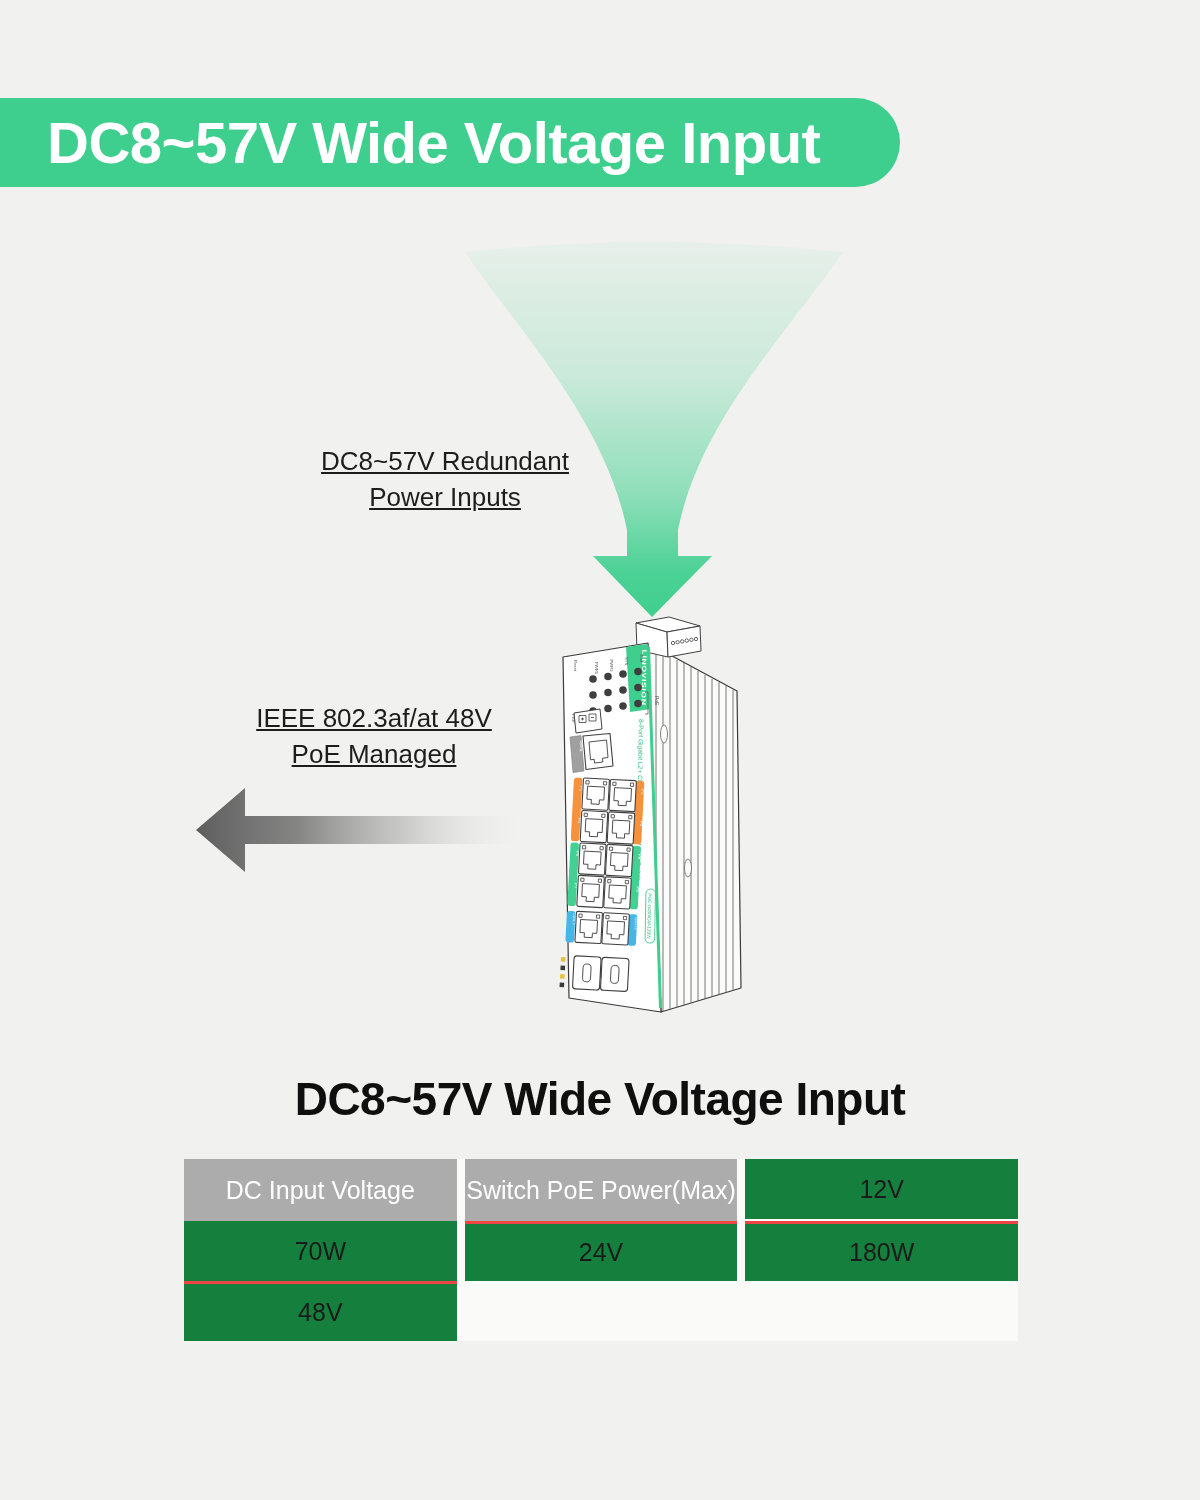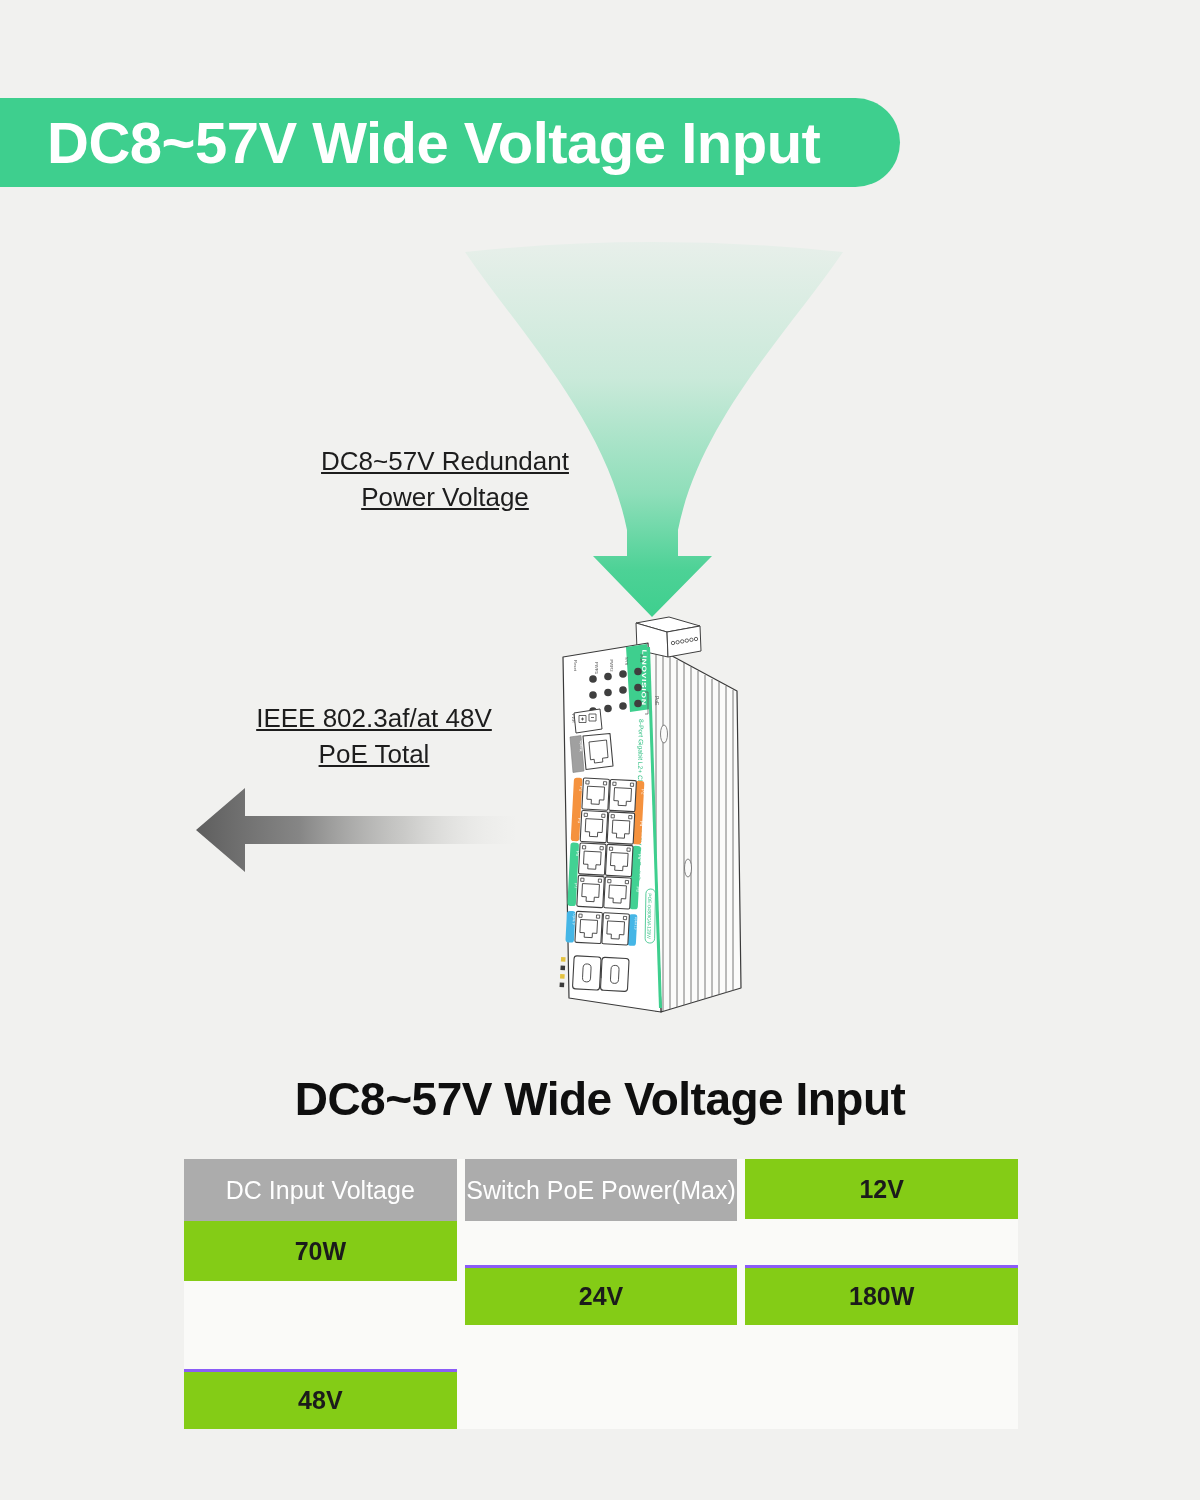--- a/index.html
+++ b/index.html
@@ -34,27 +34,27 @@
     color:#0F0F0F;font-size:46px;font-weight:700;letter-spacing:-0.5px;
   }
   
   .ptable{
     position:absolute;left:184px;top:1159px;width:834px;
     display:grid;grid-template-columns:1fr 1fr 1fr;column-gap:8px;
     background:#FAFAF8;
   }
   .cell{
     display:flex;align-items:center;justify-content:center;
-    background:#84cc16;height:60px;
-    color:#1B1B1B;font-size:25px;font-weight:700;
+    background:#15803d;height:60px;
+    color:#1B1B1B;font-size:25px;font-weight:400;
   }
   .cell.hd{
     background:#ACACAC;color:#FFFFFF;height:62px;font-weight:400;
   }
-  .cell.r2,.cell.r3{border-top:3px solid #8b5cf6;height:57px;margin-top:44px;}
+  .cell.r2,.cell.r3{border-top:3px solid #ef4444;height:57px;}
 </style>
 </head>
 <body>
 
 <div class="banner">
   <span>DC8~57V Wide Voltage Input</span>
 </div>
 
 <svg class="illustration" viewBox="0 0 1200 1500" aria-hidden="true">
   <defs>
@@ -223,25 +223,25 @@
         <rect x="593" y="963.5" width="8" height="18" rx="4" stroke-width="0.9"></rect>
         <rect x="621" y="963.5" width="8" height="18" rx="4" stroke-width="0.9"></rect>
         <line x1="610.5" y1="968" x2="611.5" y2="977" stroke-width="0.8"></line>
       </g>
     </g>
   </g>
 </svg>
 
 <div class="ann ann-input">
   <div>DC8~57V Redundant</div>
-  <div>Power Voltage</div>
+  <div>Power Inputs</div>
 </div>
 <div class="ann ann-output">
   <div>IEEE 802.3af/at 48V</div>
-  <div>PoE Total</div>
+  <div>PoE Managed</div>
 </div>
 
 <div class="section-heading">DC8~57V Wide Voltage Input</div>
 
 <div class="ptable">
   <div class="cell hd">DC Input Voltage</div>
   <div class="cell hd">Switch PoE Power(Max)</div>
 
   <div class="cell r1">12V</div>
   <div class="cell r1">70W</div>

